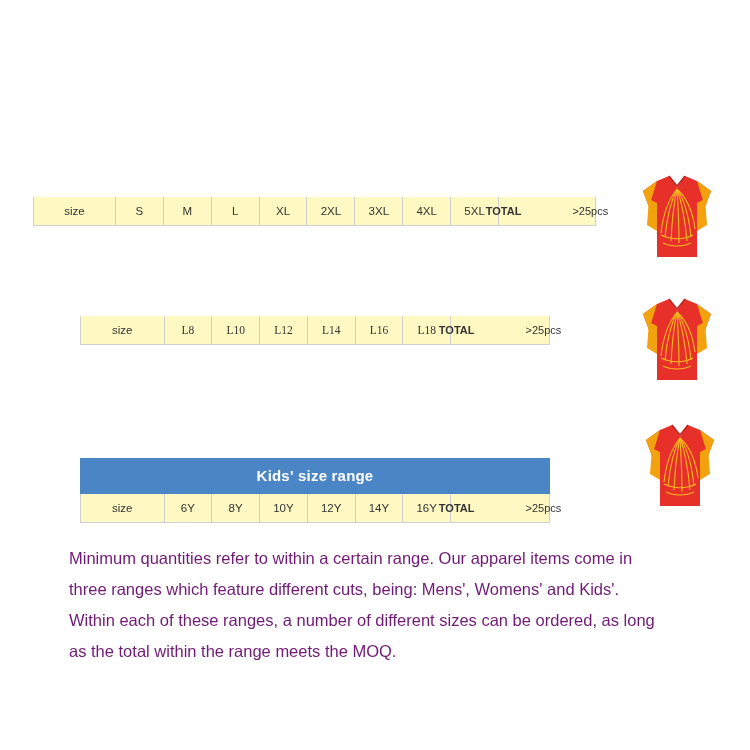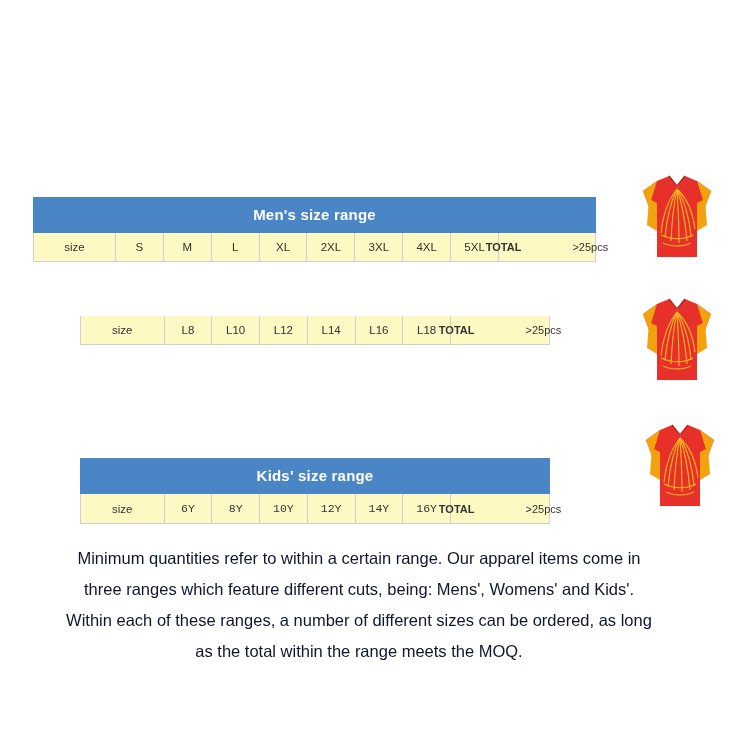--- a/index.html
+++ b/index.html
@@ -68,58 +68,57 @@
 
   
   #men-block { left: 33px; top: 197px; width: 563px; }
   #men-block .c0 { width: 84px; }
   #men-block .cs { width: 49px; }
   #men-block .ct { width: 96px; }
 
   
   #women-block { left: 80px; top: 316px; width: 470px; }
   #women-block .c0 { width: 84px; }
-  #women-block .cs { width: 48px; }
+  #women-block .cs { width: 48px; font-family: Liberation Serif, serif; }
   #women-block .ct { width: 98px; }
 
   
   #kids-block { left: 80px; top: 458px; width: 470px; }
   #kids-block .c0 { width: 84px; }
-  #kids-block .cs { width: 48px; font-family: Liberation Mono, monospace; }
+  #kids-block .cs { width: 48px; }
   #kids-block .ct { width: 98px; }
 
   
   .shirt {
     position: absolute;
     width: 100px;
     height: 92px;
   }
   #shirt-mens  { left: 627px; top: 171px; }
   #shirt-womens{ left: 627px; top: 294px; }
   #shirt-kids  { left: 630px; top: 420px; }
 
   
   .caption {
     position: absolute;
-    left: 59px;
+    left: 69px;
     top: 543px;
     width: 600px;
-    text-align: center;
+    text-align: left;
     font-size: 16.5px;
     line-height: 31px;
-    color: #0f172a;
+    color: #701a75;
   }
 </style>
 </head>
 <body>
 
 <div class="page">
 
   <div class="table-block" id="men-block">
-    <div class="table-header">Men's size range</div>
     <div class="table-row">
       <div class="cell c0">size</div>
       <div class="cell cs">S</div>
       <div class="cell cs">M</div>
       <div class="cell cs">L</div>
       <div class="cell cs">XL</div>
       <div class="cell cs">2XL</div>
       <div class="cell cs">3XL</div>
       <div class="cell cs">4XL</div>
       <div class="cell cs">5XL</div>

